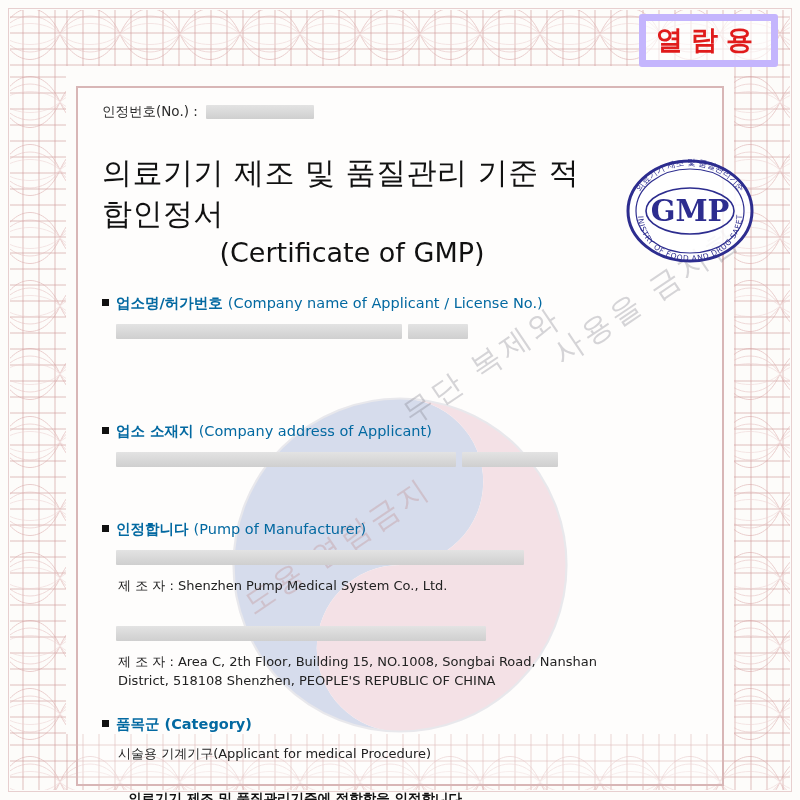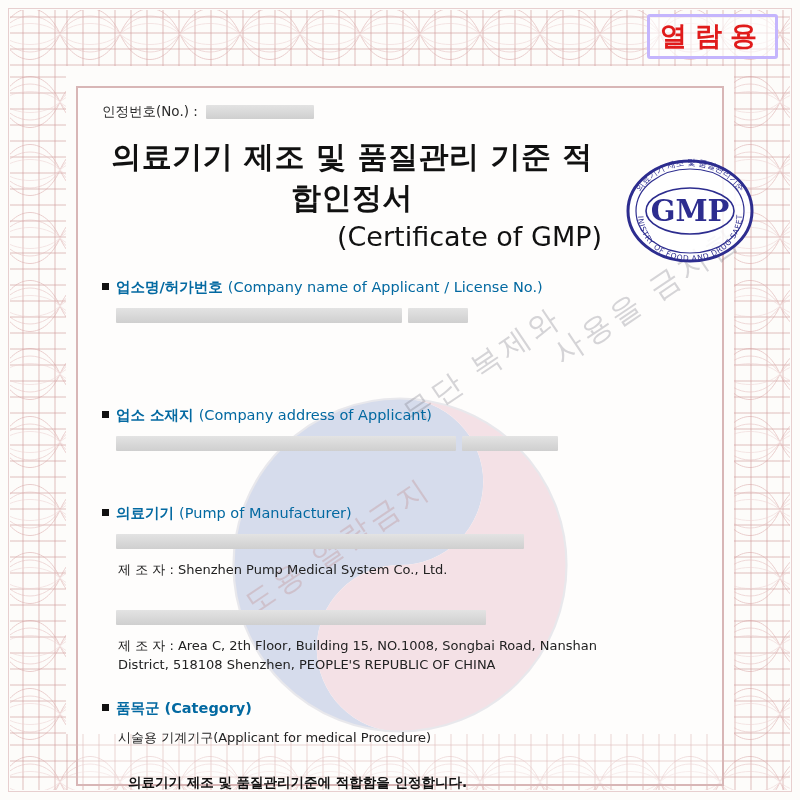--- a/index.html
+++ b/index.html
@@ -87,21 +87,21 @@
     color: rgba(190,140,140,0.33);
     white-space: nowrap;
     letter-spacing: 4px;
     font-family: "DejaVu Sans", sans-serif;
   }
 
   
   .stamp-view {
     position: absolute;
     right: 22px; top: 14px;
-    border: 3px solid #c4b5fd;
+    border: 7px solid #c4b5fd;
     border-radius: 3px;
     padding: 5px 10px 7px 10px;
     color: #e01b1b;
     font-size: 27px;
     letter-spacing: 8px;
     font-weight: bold;
     font-family: "DejaVu Sans", sans-serif;
     line-height: 1;
     background: rgba(255,255,255,0.6);
   }
@@ -124,30 +124,30 @@
   }
   .redact {
     display: inline-block;
     background: linear-gradient(180deg,#e3e3e3,#cfcfcf);
     border-radius: 1px;
     vertical-align: middle;
   }
   .redact.b1 { width: 108px; height: 14px; margin-left: 8px; }
 
   .title {
+    text-align: left;
+    margin-top: 32px;
+    font-size: 30px;
+    font-weight: normal;
+    color: #111;
+    font-family: "DejaVu Sans", sans-serif;
+    letter-spacing: 0.5px;
+  }
+  .title2 {
     text-align: center;
-    margin-top: 16px;
-    font-size: 30px;
-    font-weight: bold;
-    color: #111;
-    font-family: "DejaVu Sans", sans-serif;
-    letter-spacing: 0.5px;
-  }
-  .title2 {
-    text-align: right;
     margin-top: 2px;
     font-size: 27px;
     color: #111;
     font-family: "DejaVu Sans", sans-serif;
   }
 
   .field {
     margin-top: 26px;
   }
   .field-label {
@@ -280,21 +280,21 @@
         <span class="bullet"></span><span>업소 소재지</span>
         <span style="font-weight:normal">(Company address of Applicant)</span>
       </div>
       <div class="redline">
         <span class="redact r-c"></span><span class="redact r-d"></span>
       </div>
     </div>
 
     <div class="field" style="margin-top:52px">
       <div class="field-label">
-        <span class="bullet"></span><span>의료기기</span>
+        <span class="bullet"></span><span>인정합니다</span>
         <span style="font-weight:normal">(Pump of Manufacturer)</span>
       </div>
       <div class="redline">
         <span class="redact r-e"></span>
       </div>
       <div class="sub">제 조 자 : Shenzhen Pump Medical System Co., Ltd.</div>
     </div>
 
     <div class="field" style="margin-top:28px">
       <div class="redline">

